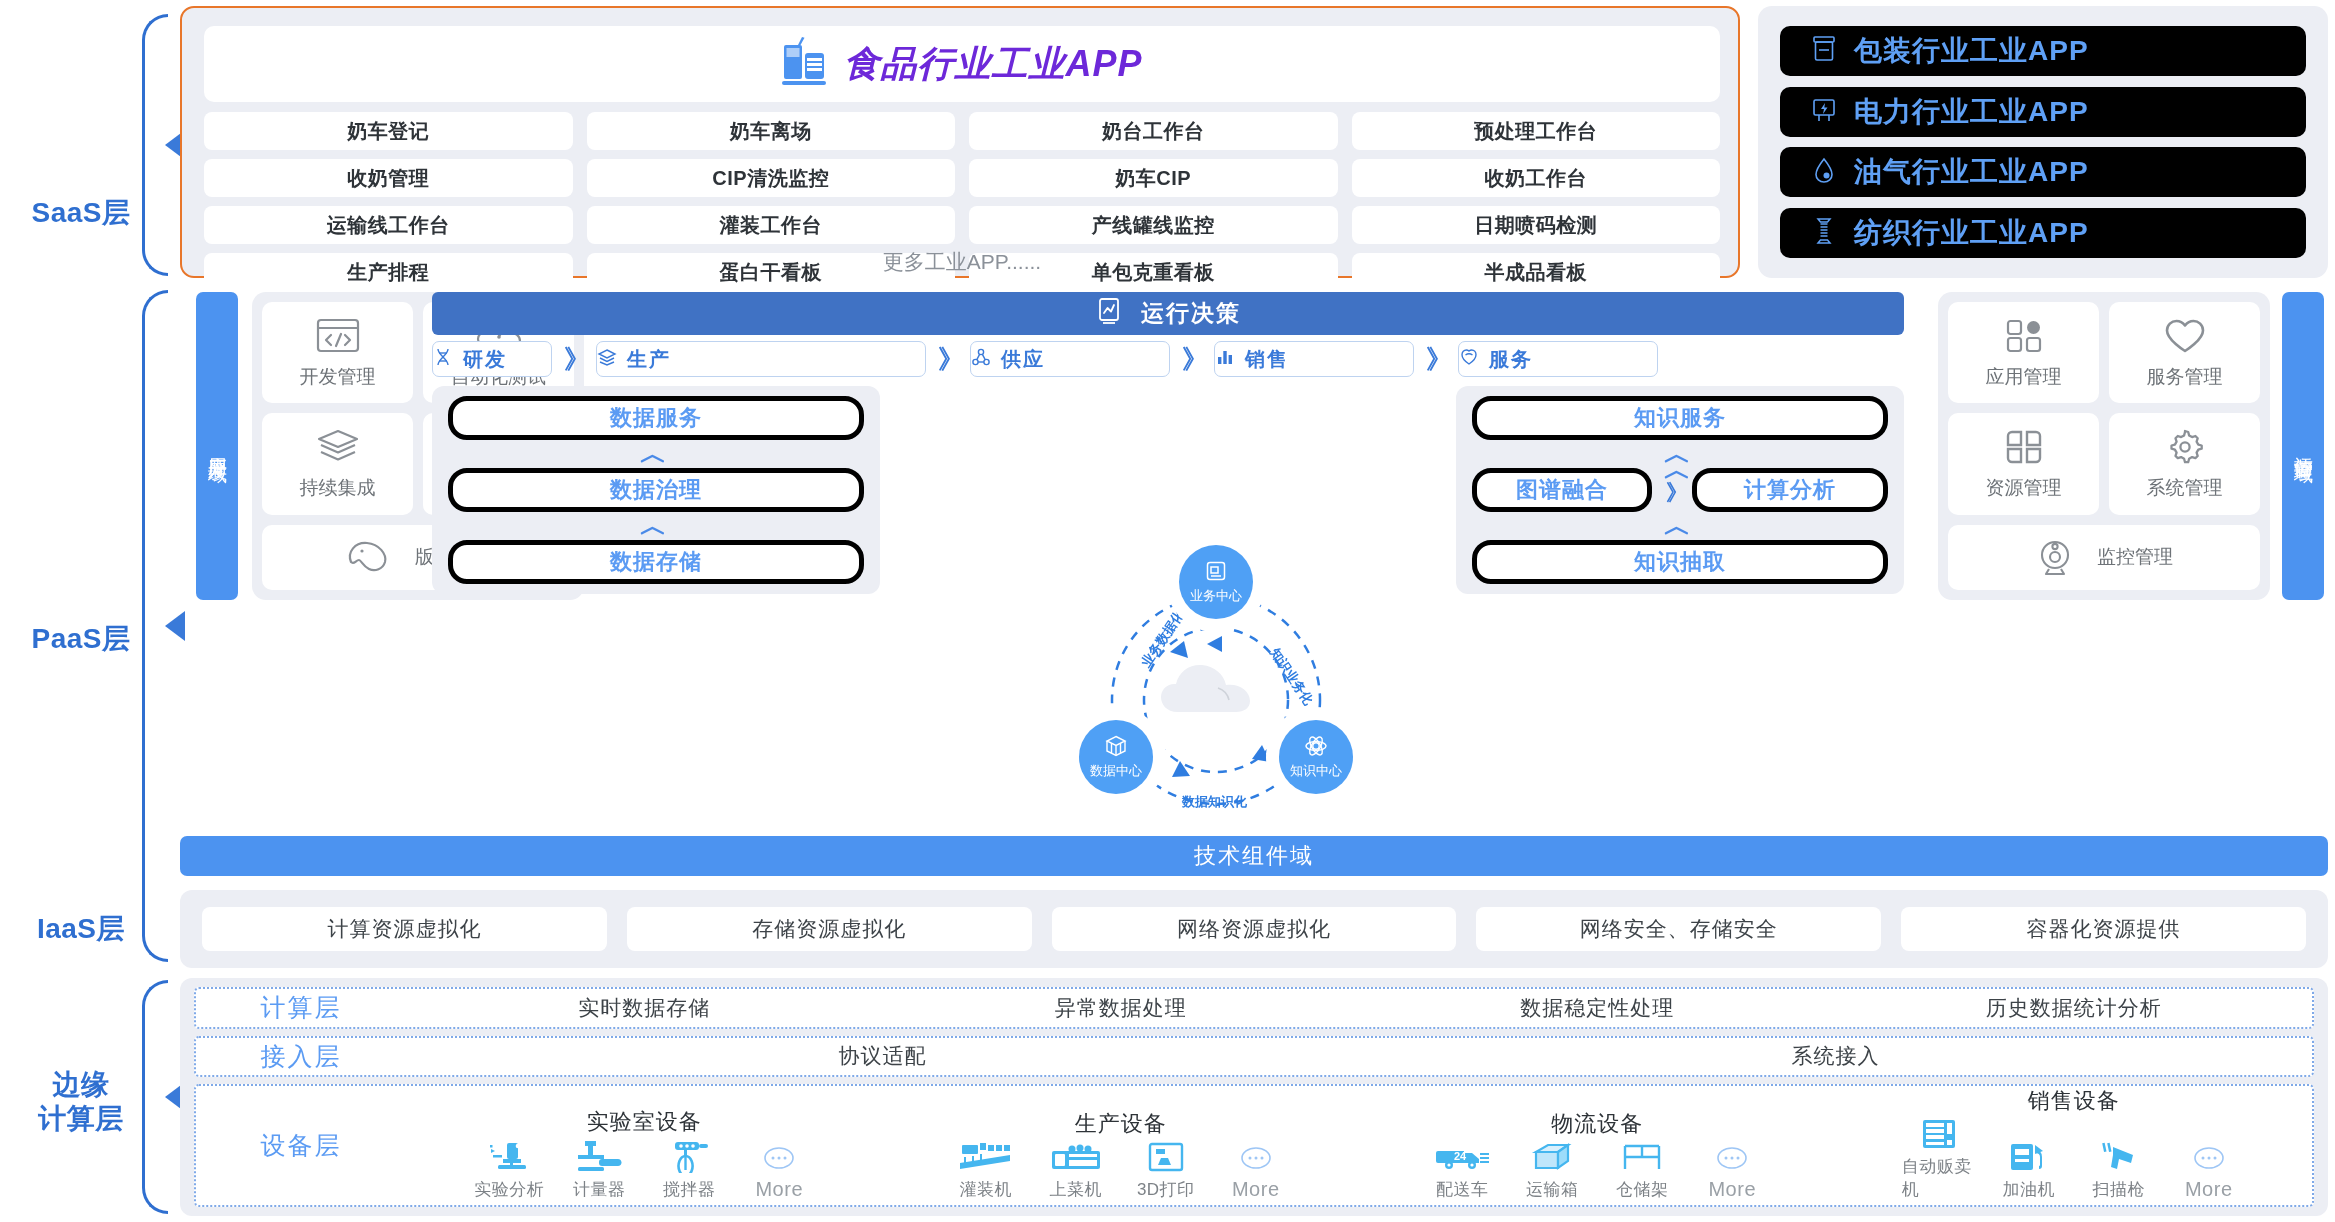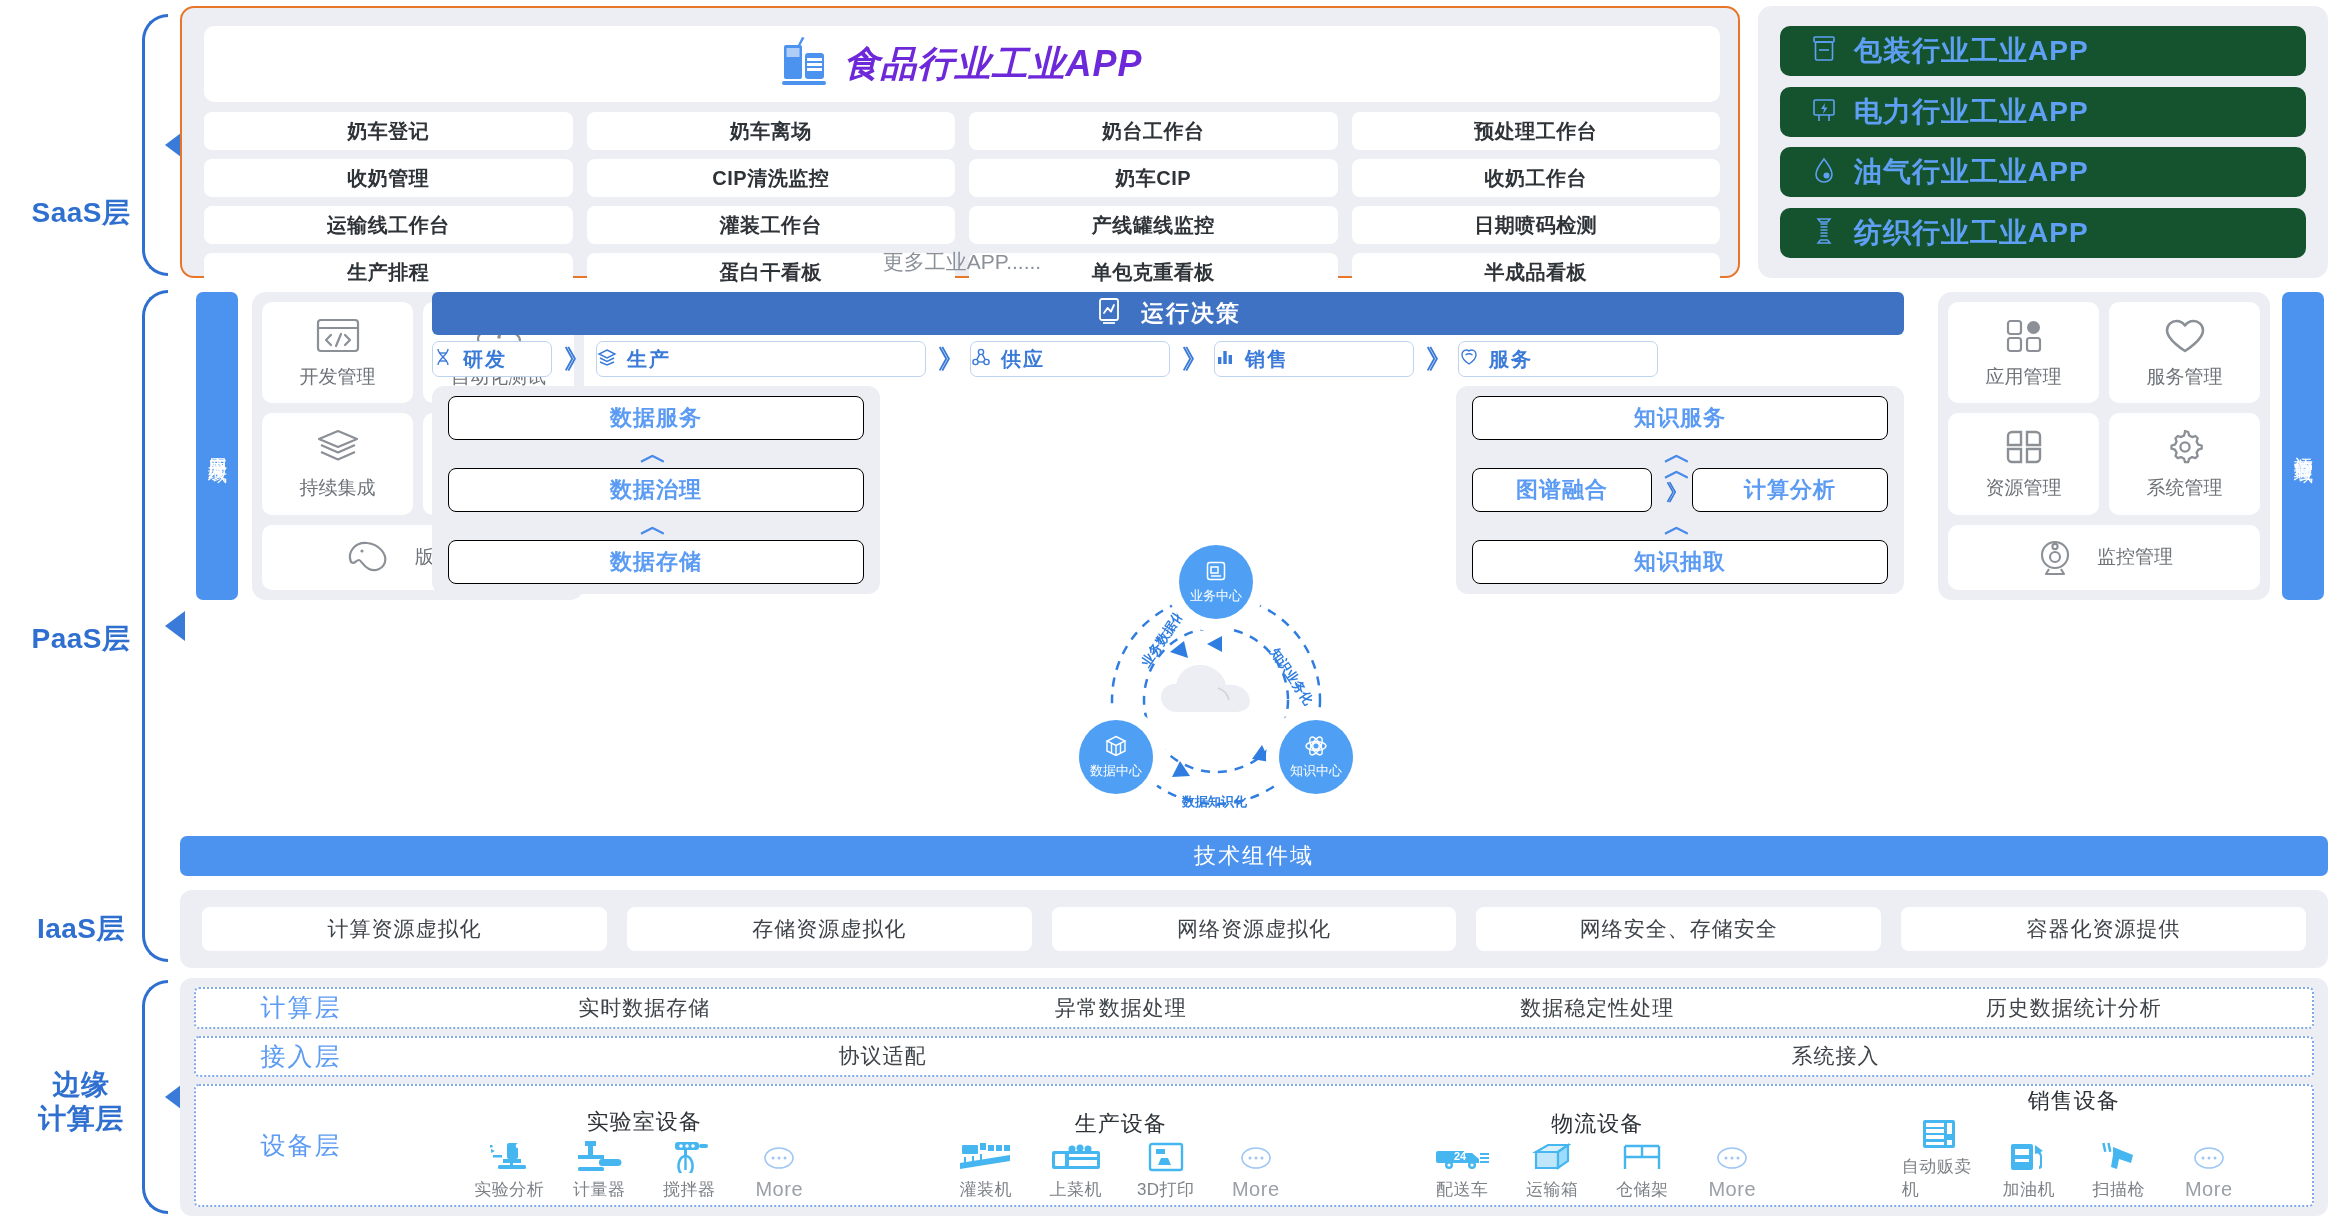--- a/index.html
+++ b/index.html
@@ -84,21 +84,21 @@
 
   
   #saas-side {
     position: absolute;
     left: 1758px; top: 6px; width: 570px; height: 272px;
     background: #eceef4; border-radius: 14px;
     padding: 20px 22px;
     display: flex; flex-direction: column; justify-content: space-between;
   }
   .side-app {
-    height: 50px; background: #14532d; border-radius: 10px;
+    height: 50px; background: #000000; border-radius: 10px;
     display: flex; align-items: center; gap: 16px;
     padding-left: 30px;
   }
   .side-app .lbl {
     color: #5fa0f5; font-size: 28px; font-weight: bold; letter-spacing: 1px;
   }
   .domain-bar {
     position: absolute;
     width: 42px;
     background: #4c93f0;
@@ -148,21 +148,21 @@
     color: #3a7ad9; font-size: 26px; font-weight: bold;
     padding: 0 12px; letter-spacing: -6px;
   }
 
   .sub-panel {
     position: absolute;
     background: #eceef4; border-radius: 12px;
   }
   .hollow-box {
     position: absolute;
-    background: #fff; border: 1px solid #000000; border-radius: 8px;
+    background: #fff; border: 5px solid #000000; border-radius: 19px;
     display: flex; align-items: center; justify-content: center;
     color: #5b9bf3; font-size: 22px; font-weight: bold; letter-spacing: 1px;
   }
   .up-chev {
     position: absolute;
     color: #4a8ae8; font-size: 27px; font-weight: bold; line-height: .6;
   }
   .up-chev span { display:block; }
 
   

